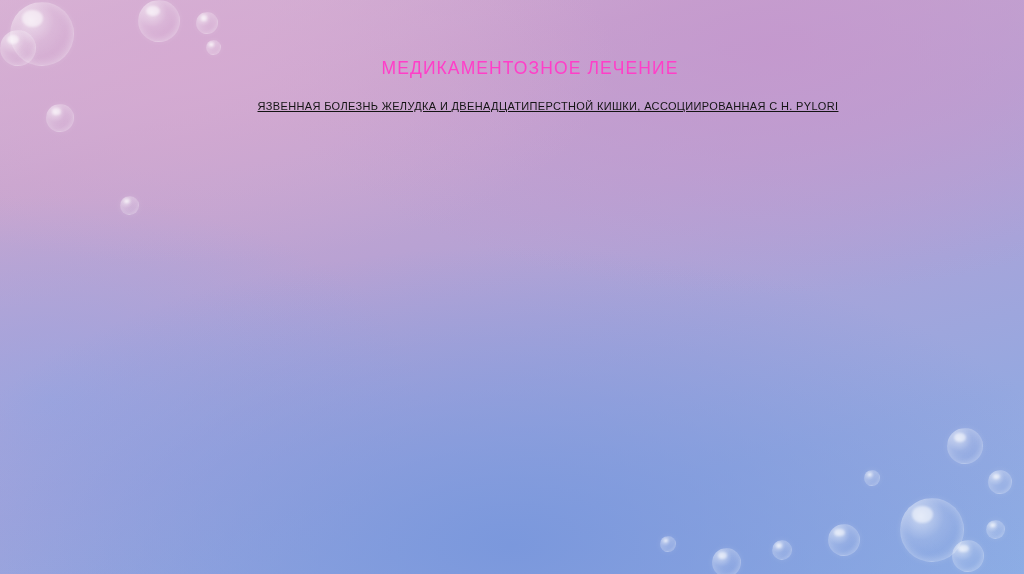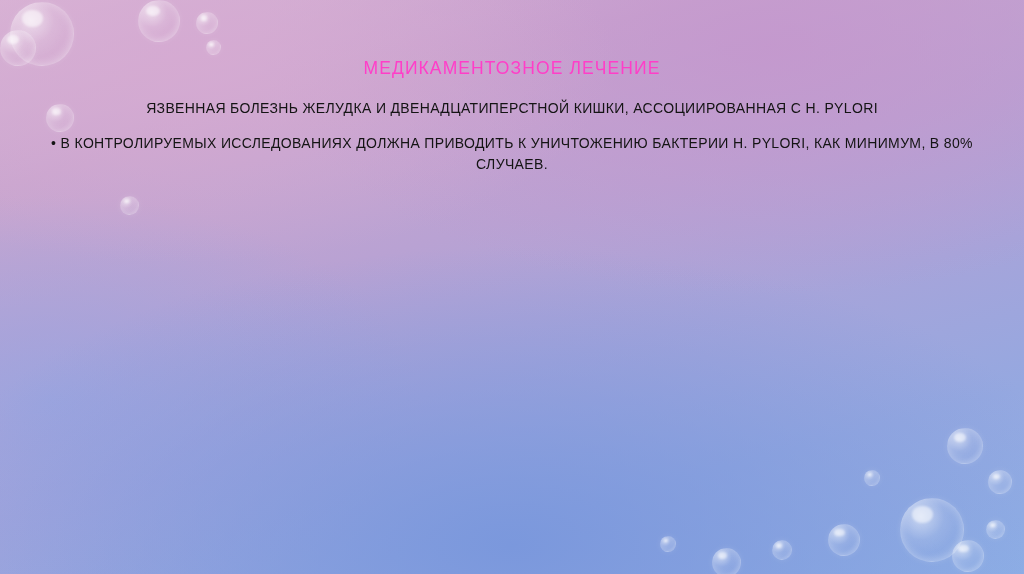--- a/index.html
+++ b/index.html
@@ -46,43 +46,45 @@
     height: 26%;
     border-radius: 50%;
     background: rgba(255,255,255,0.5);
     filter: blur(1px);
   }
 
   .content {
     position: absolute;
     inset: 0;
     padding: 16px;
+    margin-left: 36px;
   }
   .slide-title {
     position: absolute;
     top: 58px;
     left: 0;
     width: 100%;
     text-align: center;
     color: #ff3ec8;
     font-size: 17.5px;
     letter-spacing: 1.1px;
     font-weight: 400;
     text-transform: uppercase;
   }
   .body-block {
     position: absolute;
     top: 98px;
     left: 40px;
     width: 944px;
     color: #141414;
-    font-size: 14px;
+    font-size: 11px;
     line-height: 1.55;
     text-transform: uppercase;
     letter-spacing: 0.35px;
+    text-decoration: underline;
   }
   .para {
     text-align: center;
     margin: 0 0 13px 0;
   }
   .para.bullet { margin-bottom: 13px; }
 </style>
 </head>
 <body>
 
@@ -105,16 +107,15 @@
       <div class="bub" style="left: 660px; top: 536px; width: 14px; height: 14px;"></div>
       <div class="bub" style="left: 952px; top: 540px; width: 30px; height: 30px;"></div>
       <div class="bub" style="left: 986px; top: 520px; width: 17px; height: 17px;"></div>
       <div class="bub" style="left: 864px; top: 470px; width: 14px; height: 14px;"></div>
     </div>
 
   <div class="content">
     <div class="slide-title" style="color: rgb(255, 62, 200);">МЕДИКАМЕНТОЗНОЕ ЛЕЧЕНИЕ</div>
     <div class="body-block">
       <p class="para">Язвенная болезнь желудка и двенадцатиперстной кишки, ассоциированная с H. pylori</p>
-      <p class="para bullet">• В контролируемых исследованиях должна приводить к уничтожению бактерии H. pylori, как минимум, в 80% случаев.</p>
     </div>
   </div>
 </div>
 
 </body></html>

